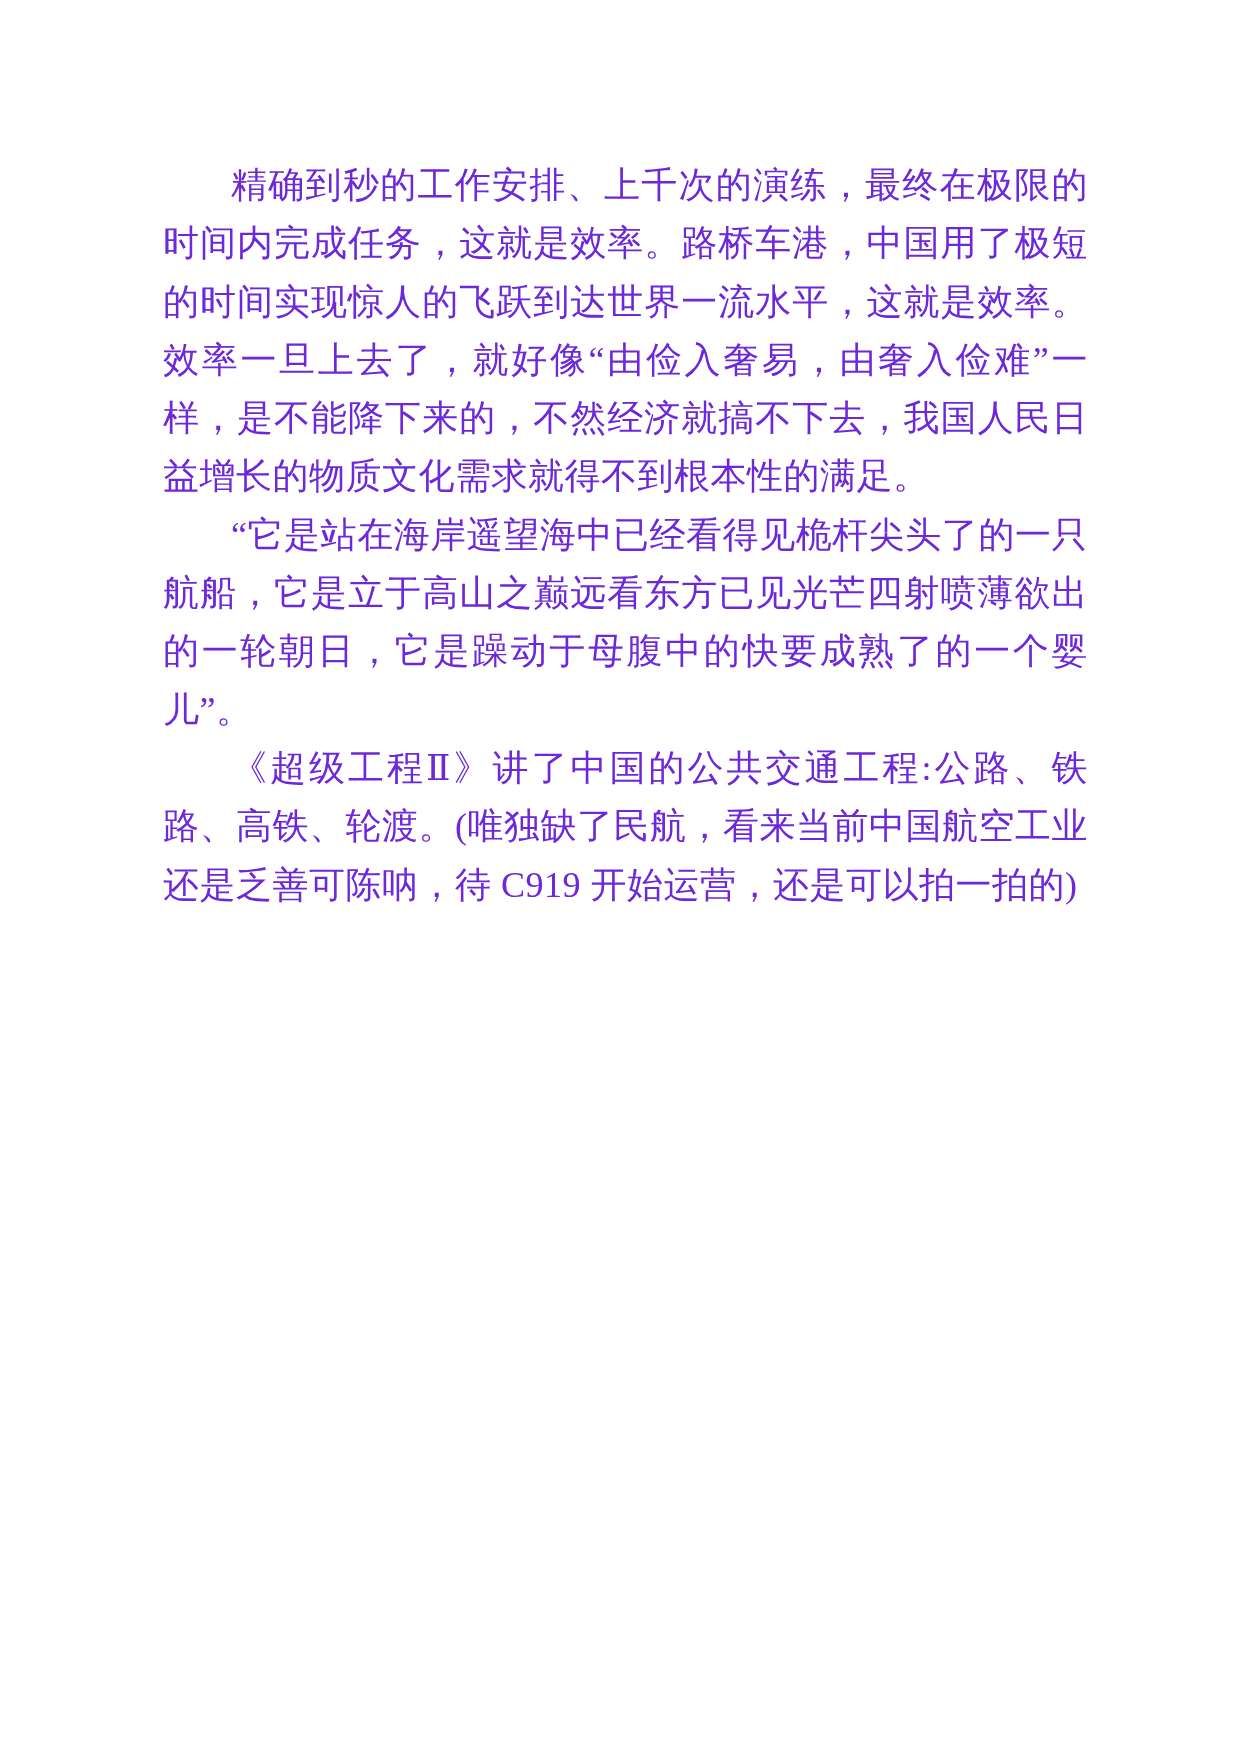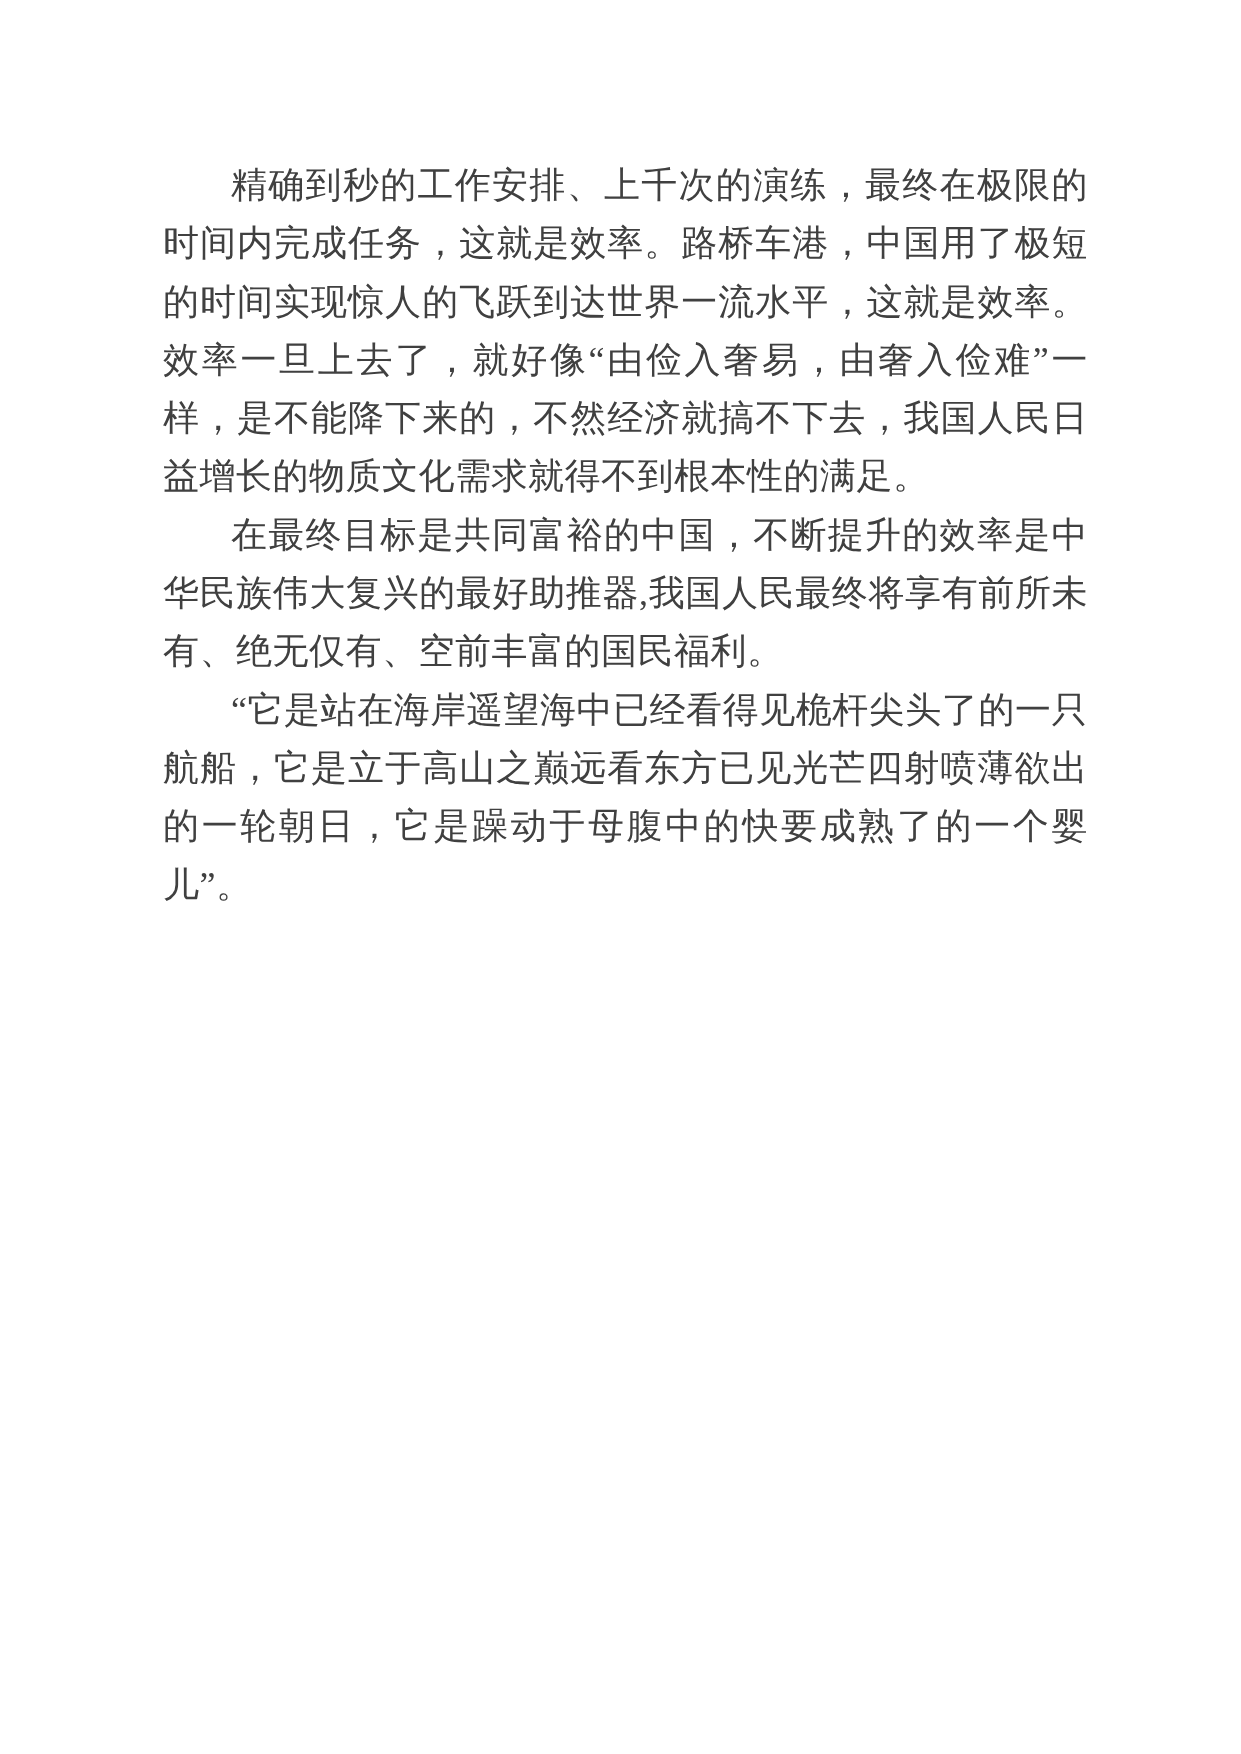--- a/index.html
+++ b/index.html
@@ -13,21 +13,21 @@
     height: 1754px;
     background: #ffffff;
     overflow: hidden;
     font-family: "Liberation Serif", "DejaVu Serif", serif;
   }
   .text-block {
     position: absolute;
     left: 163px;
     top: 156px;
     width: 925px;
-    color: #404040;
+    color: #6d28d9;
     font-size: 36px;
     line-height: 58.3px;
     text-align: justify;
     text-align-last: left;
     word-break: break-all;
     overflow-wrap: anywhere;
     letter-spacing: 0.5px;
   }
   .text-block p {
     margin: 0;
@@ -39,16 +39,16 @@
   p.heading-para {
     text-indent: 0;
   }
 </style>
 </head>
 <body>
 
 <div class="page">
   <div class="text-block">
     <p class="body-para">精确到秒的工作安排、上千次的演练，最终在极限的时间内完成任务，这就是效率。路桥车港，中国用了极短的时间实现惊人的飞跃到达世界一流水平，这就是效率。效率一旦上去了，就好像“由俭入奢易，由奢入俭难”一样，是不能降下来的，不然经济就搞不下去，我国人民日益增长的物质文化需求就得不到根本性的满足。</p>
-    <p class="body-para">在最终目标是共同富裕的中国，不断提升的效率是中华民族伟大复兴的最好助推器,我国人民最终将享有前所未有、绝无仅有、空前丰富的国民福利。</p>
     <p class="body-para">“它是站在海岸遥望海中已经看得见桅杆尖头了的一只航船，它是立于高山之巅远看东方已见光芒四射喷薄欲出的一轮朝日，它是躁动于母腹中的快要成熟了的一个婴儿”。</p>
+    <p class="body-para">《超级工程Ⅱ》讲了中国的公共交通工程:公路、铁路、高铁、轮渡。(唯独缺了民航，看来当前中国航空工业还是乏善可陈呐，待 C919 开始运营，还是可以拍一拍的)</p>
   </div>
 </div>
 
 </body></html>

